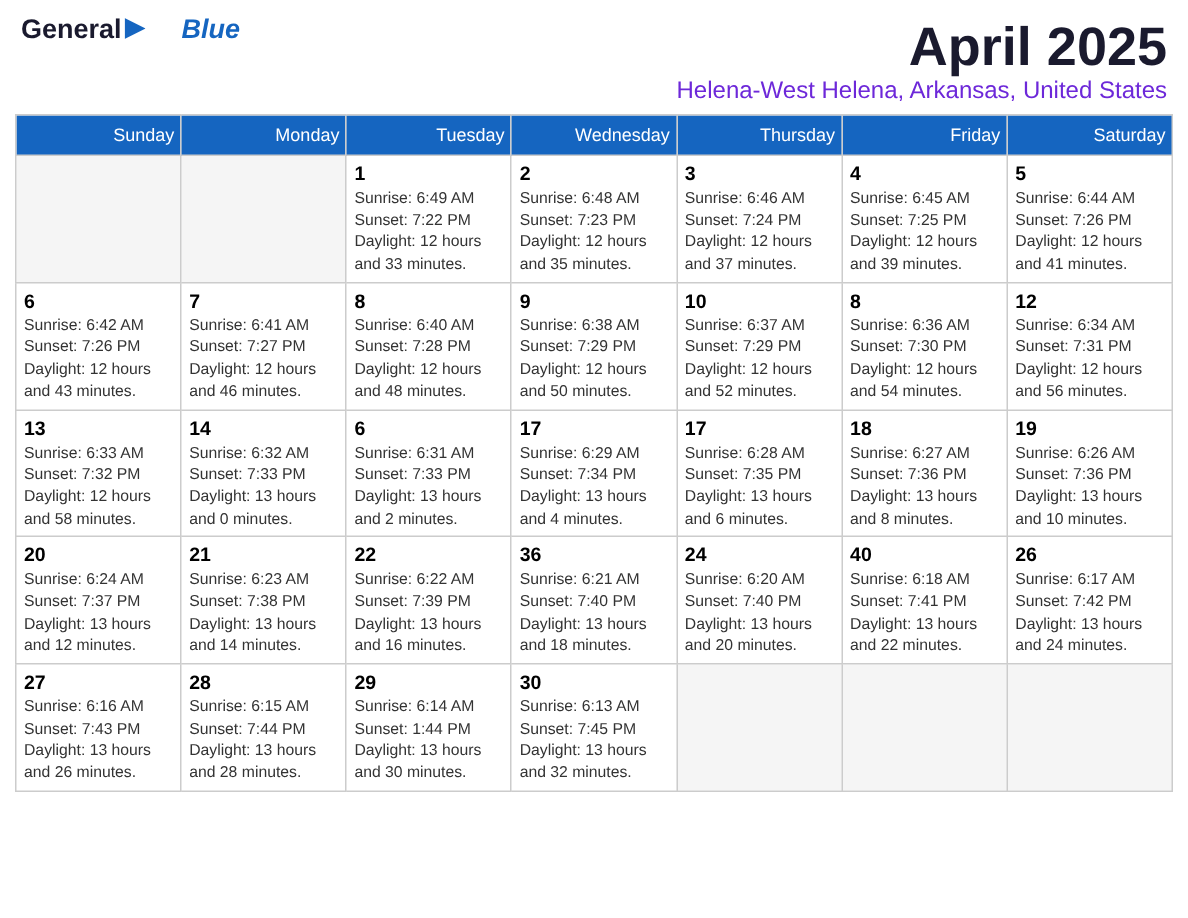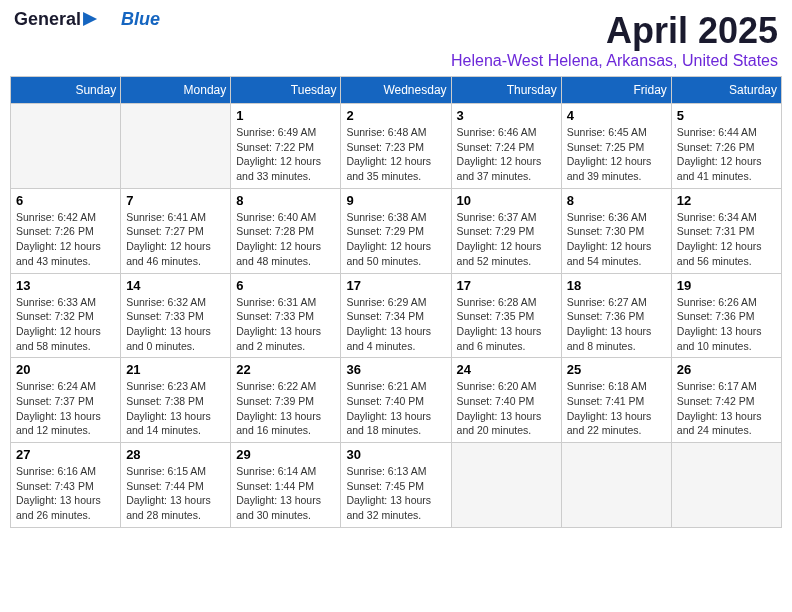--- a/index.html
+++ b/index.html
@@ -272,21 +272,21 @@
 Sunset: 7:40 PM
 Daylight: 13 hours and 18 minutes.</div>
         </td>
         <td>
           <div class="day-number">24</div>
           <div class="day-info">Sunrise: 6:20 AM
 Sunset: 7:40 PM
 Daylight: 13 hours and 20 minutes.</div>
         </td>
         <td>
-          <div class="day-number">25</div>
+          <div class="day-number">40</div>
           <div class="day-info">Sunrise: 6:18 AM
 Sunset: 7:41 PM
 Daylight: 13 hours and 22 minutes.</div>
         </td>
         <td>
           <div class="day-number">26</div>
           <div class="day-info">Sunrise: 6:17 AM
 Sunset: 7:42 PM
 Daylight: 13 hours and 24 minutes.</div>
         </td>

